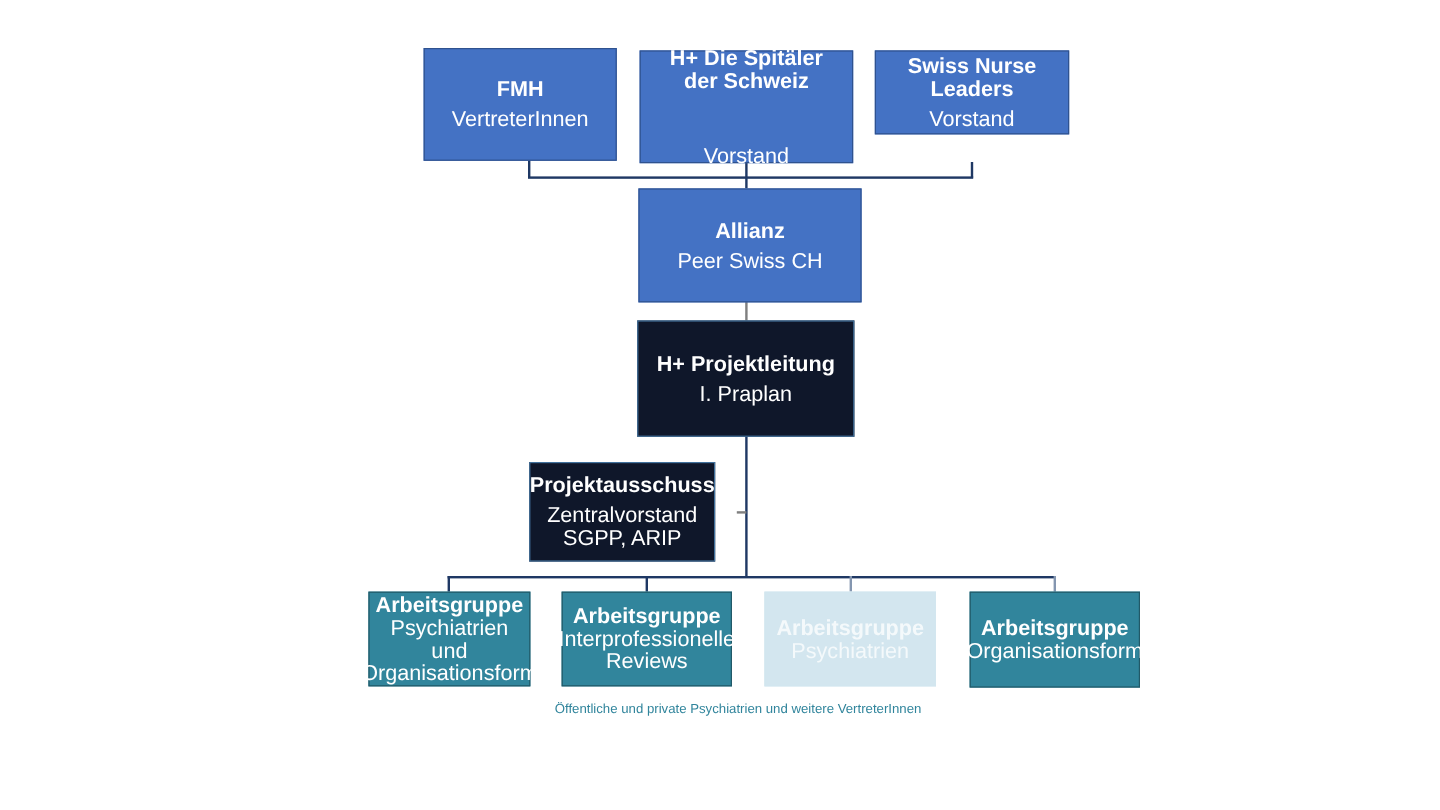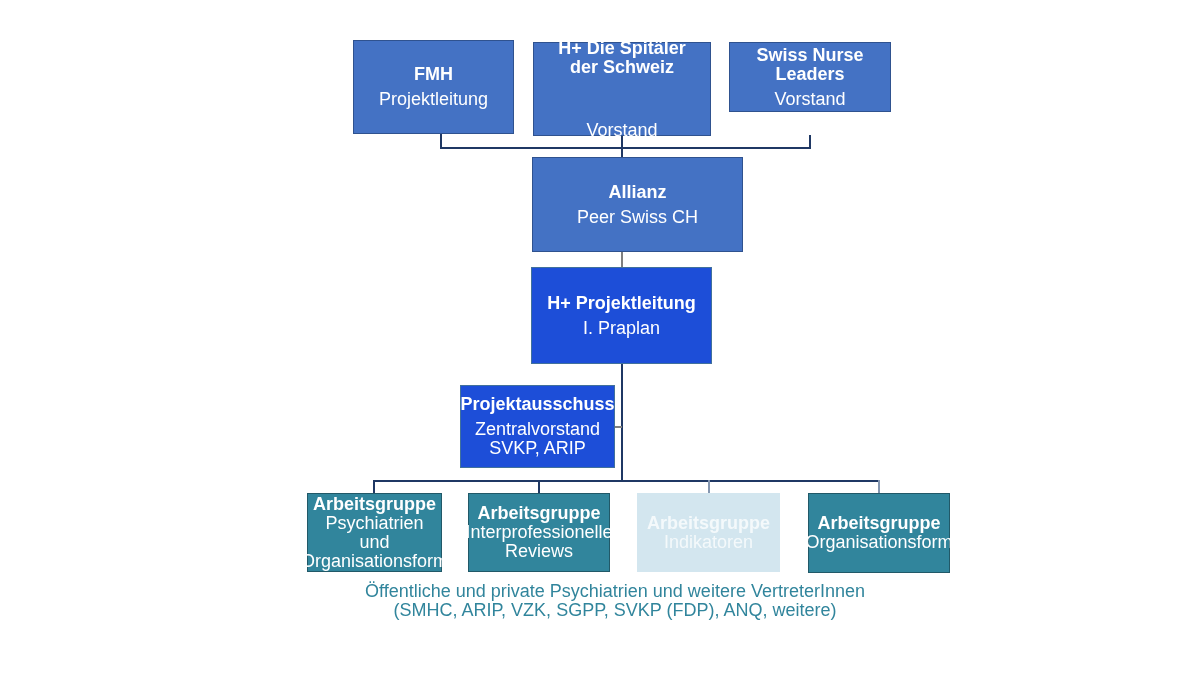--- a/index.html
+++ b/index.html
@@ -8,28 +8,28 @@
       background: #ffffff;
       font-family: "Liberation Sans", "DejaVu Sans", sans-serif;
     }
     .box {
       position: absolute; box-sizing: border-box;
       display: flex; flex-direction: column; align-items: center; justify-content: center;
       text-align: center; color: #ffffff; font-size: 18px; line-height: 19px;
     }
     .box .title { font-weight: bold; }
     .box.dark { background: #4472c4; border: 1px solid #2f528f; }
-    .box.mid { background: #1d4ed8; border: 1px solid #41719c; }
+    .box.mid { background: #0f172a; border: 1px solid #41719c; }
     .box.teal { background: #31859c; border: 1px solid #215968; }
     .box.pale { background: #d3e6ef; color: #f4f9fb; border: 1px solid #d3e6ef; }
     .box .gap { height: 6px; }
     .line { position: absolute; background: #1f3864; }
     .footer {
       position: absolute; left: 300px; width: 630px; top: 582px;
-      text-align: center; color: #31859c; font-size: 18px; line-height: 19px;
+      text-align: center; color: #31859c; font-size: 11px; line-height: 19px;
     }
   </style>
 </head>
 <body>
 
 <div>
 
   <div class="line" style="left:440px; top:133px; width:2px; height:15px;"></div>
   <div class="line" style="left:621px; top:135px; width:2px; height:22px;"></div>
   <div class="line" style="left:809px; top:135px; width:2px; height:13px;"></div>
@@ -39,67 +39,66 @@
   <div class="line" style="left:614px; top:426px; width:8px; height:2px; background:#7f7f7f;"></div>
   <div class="line" style="left:373px; top:480px; width:507px; height:2px;"></div>
   <div class="line" style="left:373px; top:480px; width:2px; height:13px;"></div>
   <div class="line" style="left:538px; top:480px; width:2px; height:13px;"></div>
   <div class="line" style="left:708px; top:480px; width:2px; height:13px; background:#8496b0;"></div>
   <div class="line" style="left:878px; top:480px; width:2px; height:13px; background:#8496b0;"></div>
 
   <div class="box dark" style="left:353px; top:40px; width:161px; height:94px;">
     <div class="title">FMH</div>
     <div class="gap"></div>
-    <div>Projektleitung</div>
+    <div>VertreterInnen</div>
   </div>
   <div class="box dark" style="left:533px; top:42px; width:178px; height:94px;gap:44px;">
     <div class="title" style="width:150px;">H+ Die Spitäler der Schweiz</div>
     <div>Vorstand</div>
   </div>
   <div class="box dark" style="left:729px; top:42px; width:162px; height:70px;">
     <div class="title">Swiss Nurse Leaders</div>
     <div class="gap"></div>
     <div>Vorstand</div>
   </div>
 
-  <div class="box dark" style="left:532px; top:157px; width:211px; height:95px;">
+  <div class="box dark" style="left:532px; top:157px; width:186px; height:95px;">
     <div class="title">Allianz</div>
     <div class="gap"></div>
     <div>Peer Swiss CH</div>
   </div>
 
   <div class="box mid" style="left:531px; top:267px; width:181px; height:97px;">
     <div class="title">H+ Projektleitung</div>
     <div class="gap"></div>
     <div>I. Praplan</div>
   </div>
 
-  <div class="box mid" style="left:460px; top:385px; width:155px; height:83px;">
+  <div class="box mid" style="left:441px; top:385px; width:155px; height:83px;">
     <div class="title">Projektausschuss</div>
     <div class="gap"></div>
     <div>Zentralvorstand</div>
-    <div>SVKP, ARIP</div>
+    <div>SGPP, ARIP</div>
   </div>
 
   <div class="box teal" style="left:307px; top:493px; width:135px; height:79px;">
     <div class="title">Arbeitsgruppe</div>
     <div>Psychiatrien und</div>
     <div>Organisationsform</div>
   </div>
   <div class="box teal" style="left:468px; top:493px; width:142px; height:79px;">
     <div class="title">Arbeitsgruppe</div>
     <div>Interprofessionelle</div>
     <div>Reviews</div>
   </div>
   <div class="box pale" style="left:637px; top:493px; width:143px; height:79px;">
     <div class="title">Arbeitsgruppe</div>
-    <div>Indikatoren</div>
+    <div>Psychiatrien</div>
   </div>
   <div class="box teal" style="left:808px; top:493px; width:142px; height:80px;">
     <div class="title">Arbeitsgruppe</div>
     <div>Organisationsform</div>
   </div>
 
   <div class="footer">
     <div>Öffentliche und private Psychiatrien und weitere VertreterInnen</div>
-    <div>(SMHC, ARIP, VZK, SGPP, SVKP (FDP), ANQ, weitere)</div>
   </div>
 </div>
 
 </body></html>

